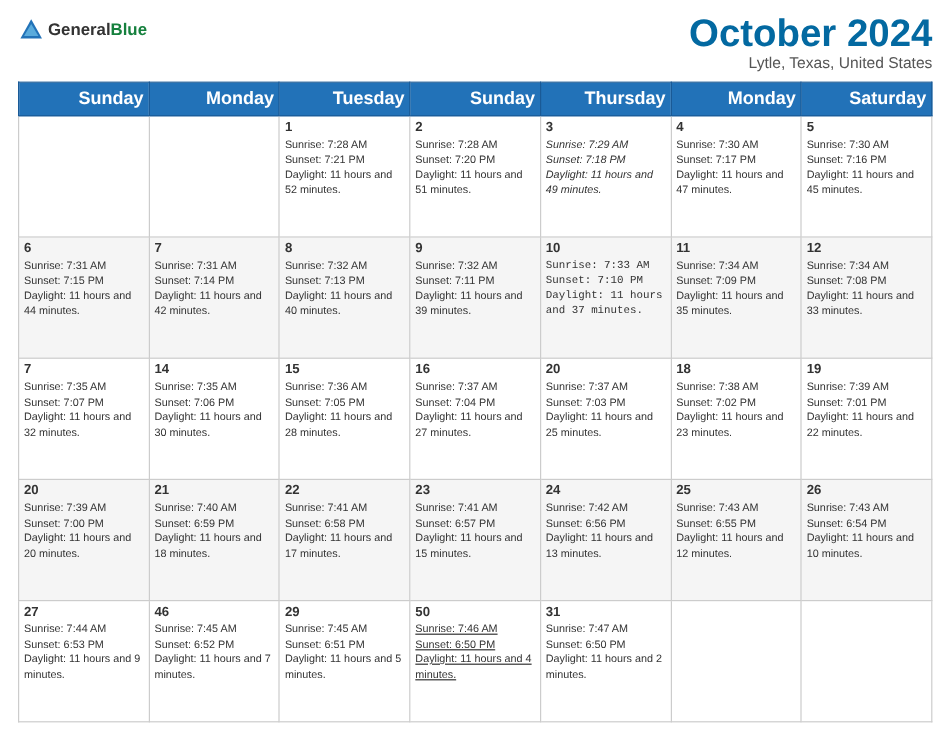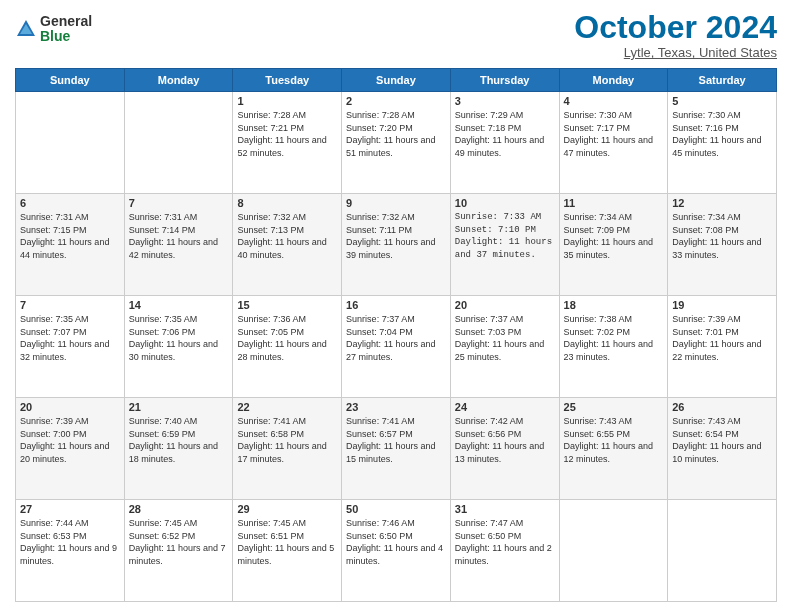--- a/index.html
+++ b/index.html
@@ -23,21 +23,20 @@
       align-items: flex-start;
       margin-bottom: 8px;
     }
     .logo {
       display: flex;
       align-items: center;
       margin-top: 4px;
     }
     .logo-text {
       display: flex;
-      flex-direction: column;
       line-height: 1.1;
     }
     .logo-general {
       font-size: 14px;
       font-weight: bold;
       color: #333;
     }
     .logo-blue {
       font-size: 14px;
       font-weight: bold;
@@ -53,37 +52,36 @@
     }
     .title-month {
       font-size: 32px;
       font-weight: bold;
       color: #0369a1;
       line-height: 1.1;
     }
     .title-location {
       font-size: 13px;
       color: #555;
-      text-decoration: underline;
     }
     .calendar {
       flex: 1;
       border: 1px solid #ccc;
       border-collapse: collapse;
       width: 100%;
       table-layout: fixed;
     }
     .calendar th {
       background: #2272b8;
       color: #fff;
-      font-size: 11px;
+      font-size: 15px;
       font-weight: bold;
       padding: 5px 4px;
       border: 1px solid #1a5a96;
-      text-align: center;
+      text-align: right;
     }
     .calendar td {
       border: 1px solid #ccc;
       vertical-align: top;
       padding: 3px 4px;
       font-size: 9.5px;
       color: #333;
       background: #fff;
       height: 88px;
     }
@@ -153,21 +151,21 @@
 Daylight: 11 hours and 52 minutes.</div>
           </td>
           <td>
             <span class="day-num">2</span>
             <div class="cell-info" style="white-space: pre-line;">Sunrise: 7:28 AM
 Sunset: 7:20 PM
 Daylight: 11 hours and 51 minutes.</div>
           </td>
           <td>
             <span class="day-num">3</span>
-            <div class="cell-info" style="white-space: pre-line;">Sunrise: 7:29 AM
+            <div class="cell-info" style="white-space: pre-line; font-style: italic;">Sunrise: 7:29 AM
 Sunset: 7:18 PM
 Daylight: 11 hours and 49 minutes.</div>
           </td>
           <td>
             <span class="day-num">4</span>
             <div class="cell-info" style="white-space: pre-line;">Sunrise: 7:30 AM
 Sunset: 7:17 PM
 Daylight: 11 hours and 47 minutes.</div>
           </td>
           <td>
@@ -310,34 +308,34 @@
           </td>
         </tr>
         <tr>
           <td>
             <span class="day-num">27</span>
             <div class="cell-info" style="white-space: pre-line;">Sunrise: 7:44 AM
 Sunset: 6:53 PM
 Daylight: 11 hours and 9 minutes.</div>
           </td>
           <td>
-            <span class="day-num">28</span>
+            <span class="day-num">46</span>
             <div class="cell-info" style="white-space: pre-line;">Sunrise: 7:45 AM
 Sunset: 6:52 PM
 Daylight: 11 hours and 7 minutes.</div>
           </td>
           <td>
             <span class="day-num">29</span>
             <div class="cell-info" style="white-space: pre-line;">Sunrise: 7:45 AM
 Sunset: 6:51 PM
 Daylight: 11 hours and 5 minutes.</div>
           </td>
           <td>
             <span class="day-num">50</span>
-            <div class="cell-info" style="white-space: pre-line;">Sunrise: 7:46 AM
+            <div class="cell-info" style="white-space: pre-line; text-decoration: underline;">Sunrise: 7:46 AM
 Sunset: 6:50 PM
 Daylight: 11 hours and 4 minutes.</div>
           </td>
           <td>
             <span class="day-num">31</span>
             <div class="cell-info" style="white-space: pre-line;">Sunrise: 7:47 AM
 Sunset: 6:50 PM
 Daylight: 11 hours and 2 minutes.</div>
           </td>
           <td class="empty-cell"></td>

